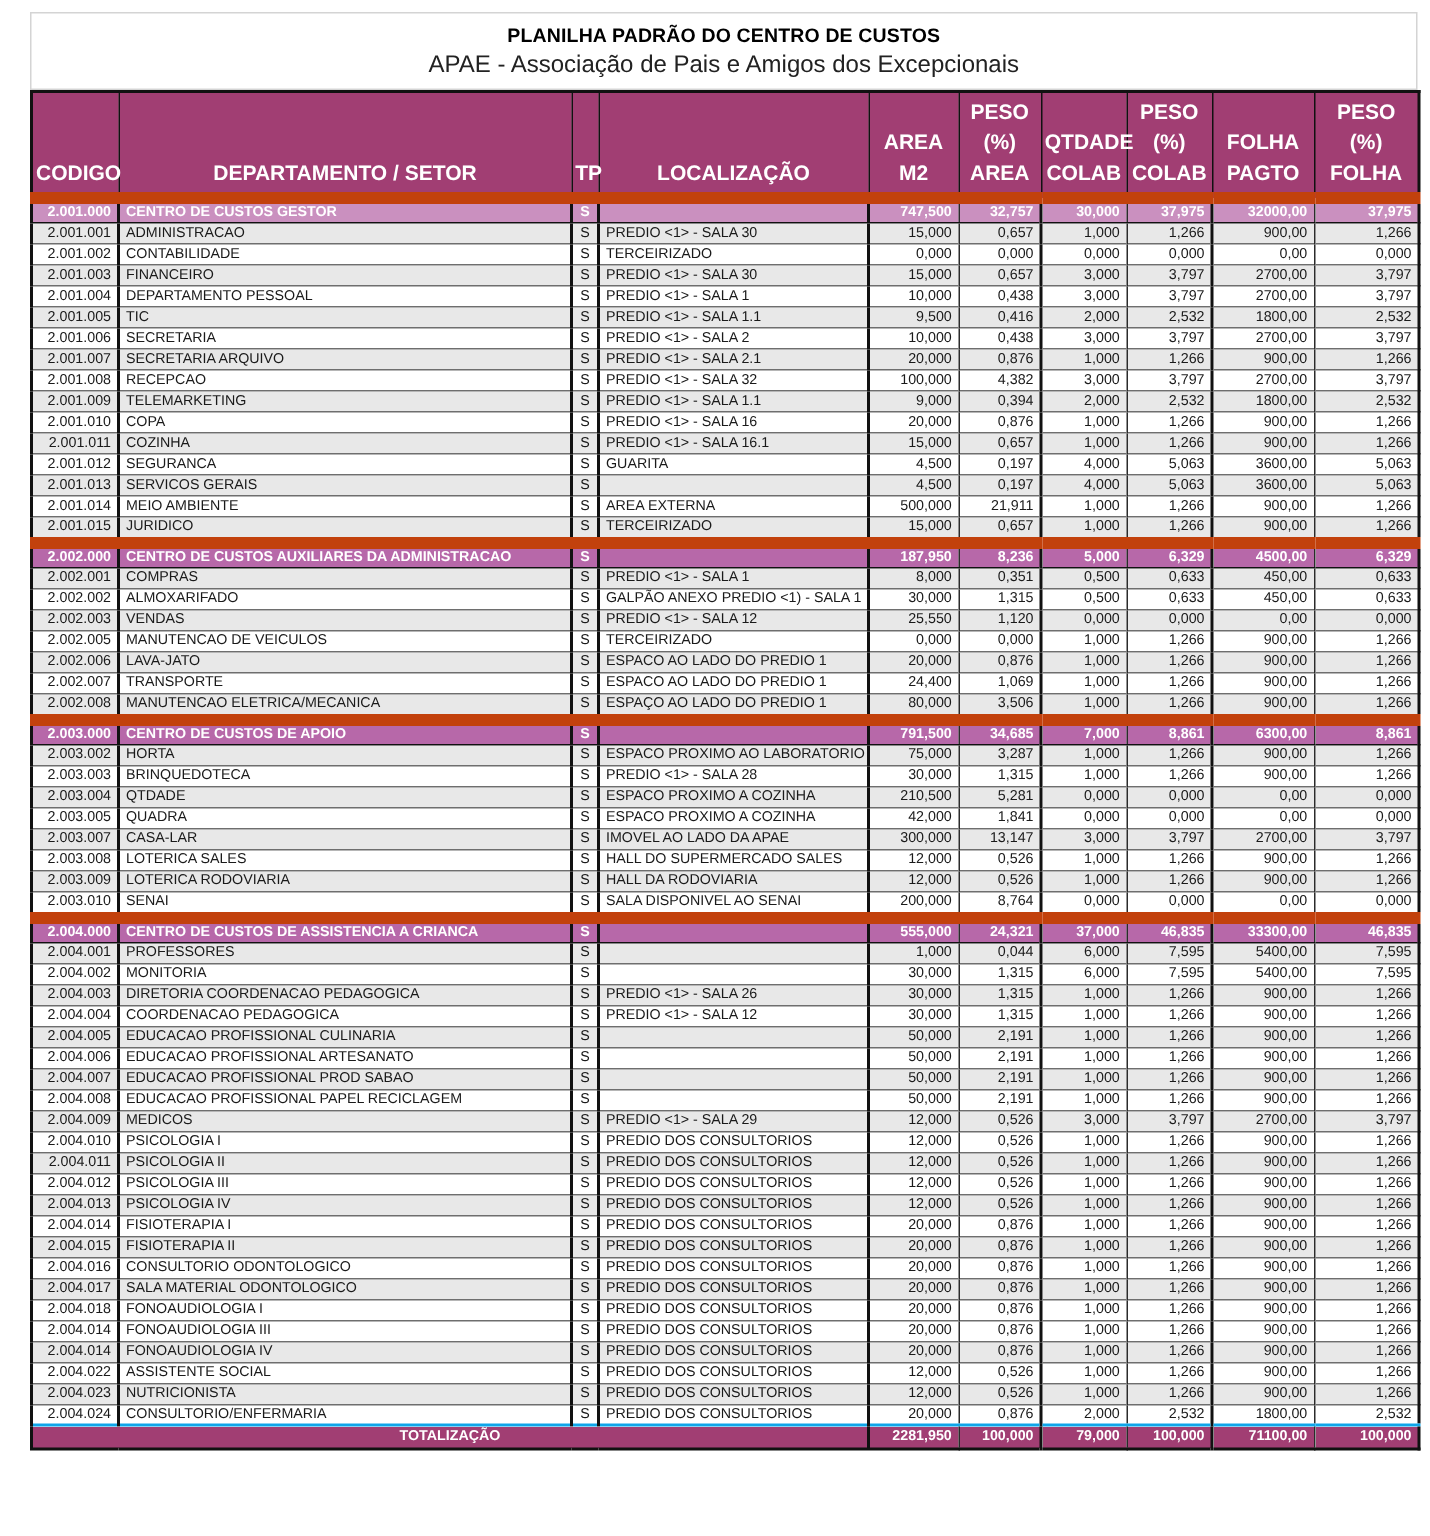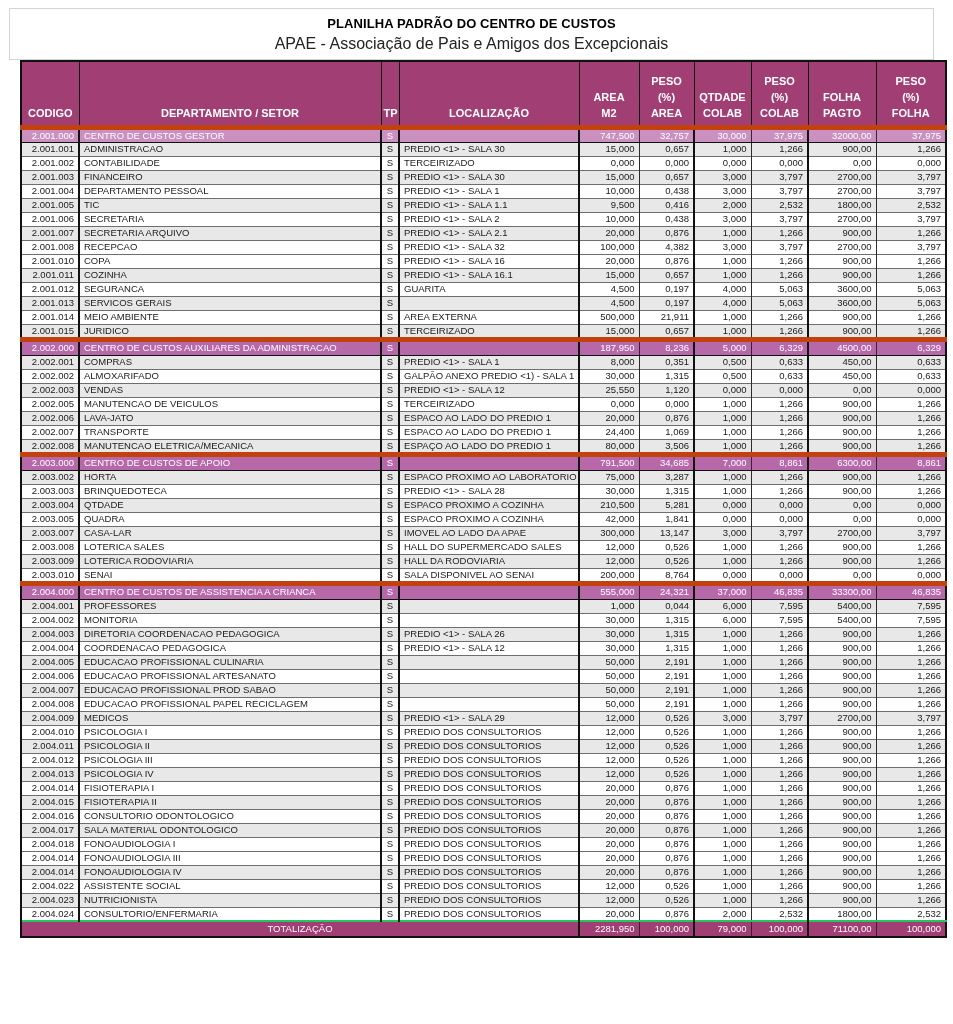--- a/index.html
+++ b/index.html
@@ -3,21 +3,21 @@
 <meta charset="utf-8">
 <style>
   * { box-sizing: border-box; margin: 0; padding: 0; }
   html,body { background:#fff; }
   body {
     width: 953px; height: 1024px;
     font-family: "Liberation Sans", sans-serif;
     position: relative;
   }
   .title-box {
-    width: 925px; margin: 8px 0 0 9px;
+    width: 925px; margin: 8px 0 0 20px;
     border: 1px solid #d4d4d4;
     text-align: center;
     padding: 7px 0 6px 0;
     background: #fff;
   }
   .title-box h1 { font-size: 13px; font-weight: bold; color: #000; letter-spacing: .1px; }
   .title-box .subtitle { font-size: 16px; color: #222; margin-top: 4px; }
 
   table.planilha {
     width: 925px; margin: 0 0 0 20px;
@@ -35,21 +35,21 @@
   col.w-parea  { width: 55px; }
   col.w-qtd    { width: 57px; }
   col.w-pcolab { width: 57px; }
   col.w-folha  { width: 68px; }
   col.w-pfolha { width: 70px; }
 
   thead th {
     background: var(--header-bg);
     color: #fff;
     font-weight: bold;
-    font-size: 11px;
+    font-size: 14px;
     vertical-align: bottom;
     text-align: center;
     white-space: pre-line;
     height: 66px;
     padding: 2px 2px 3px 2px;
     border: 1px solid #111;
     border-bottom: 2px solid #111;
     line-height: 1.45;
   }
   td {
@@ -68,30 +68,30 @@
   td.num  { text-align: right; padding-right: 4px; }
   td.code { text-align: right; padding-right: 4px; }
   td.tp   { text-align: center; padding: 1px 1px; }
   td.dept, td.loc { text-align: left; padding-left: 4px; }
 
   tr.zebra td { background: var(--zebra-bg); }
   tr.plain td { background: #ffffff; }
 
   tr.section td {
     background: var(--section-bg);
-    color: #fff; font-weight: normal;
-    border-top: 5px solid #c2410c;
+    color: #fff; font-weight: bold;
+    border-top: 8px solid #c2410c;
     border-bottom: 1px solid #111;
     height: 15px;
   }
   tr.section.light td { background: var(--section-light-bg); }
   tr.total td {
     background: var(--total-bg);
-    color: #fff; font-weight: normal;
-    border-top: 2px solid #22c55e;
+    color: #fff; font-weight: bold;
+    border-top: 2px solid #0ea5e9;
     height: 16px;
   }
   tr.total td.label { text-align: center; }
 </style>
 </head>
 <body>
 
 <div class="title-box">
   <h1>PLANILHA PADRÃO DO CENTRO DE CUSTOS</h1>
   <div class="subtitle">APAE - Associação de Pais e Amigos dos Excepcionais</div>
@@ -235,20 +235,32 @@
         <td class="c1 dept">RECEPCAO</td>
         <td class="c2 tp">S</td>
         <td class="c3 loc">PREDIO &lt;1&gt; - SALA 32</td>
         <td class="c4 num">100,000</td>
         <td class="c5 num">4,382</td>
         <td class="c6 num">3,000</td>
         <td class="c7 num">3,797</td>
         <td class="c8 num">2700,00</td>
         <td class="c9 num">3,797</td>
       </tr>
+      <tr class="zebra">
+        <td class="c0 code">2.001.009</td>
+        <td class="c1 dept">TELEMARKETING</td>
+        <td class="c2 tp">S</td>
+        <td class="c3 loc">PREDIO &lt;1&gt; - SALA 1.1</td>
+        <td class="c4 num">9,000</td>
+        <td class="c5 num">0,394</td>
+        <td class="c6 num">2,000</td>
+        <td class="c7 num">2,532</td>
+        <td class="c8 num">1800,00</td>
+        <td class="c9 num">2,532</td>
+      </tr>
       <tr class="plain">
         <td class="c0 code">2.001.010</td>
         <td class="c1 dept">COPA</td>
         <td class="c2 tp">S</td>
         <td class="c3 loc">PREDIO &lt;1&gt; - SALA 16</td>
         <td class="c4 num">20,000</td>
         <td class="c5 num">0,876</td>
         <td class="c6 num">1,000</td>
         <td class="c7 num">1,266</td>
         <td class="c8 num">900,00</td>

